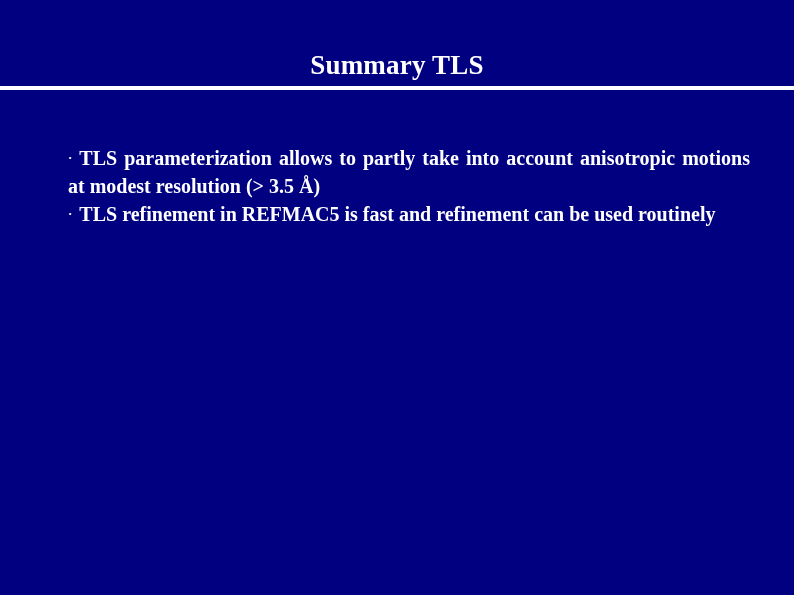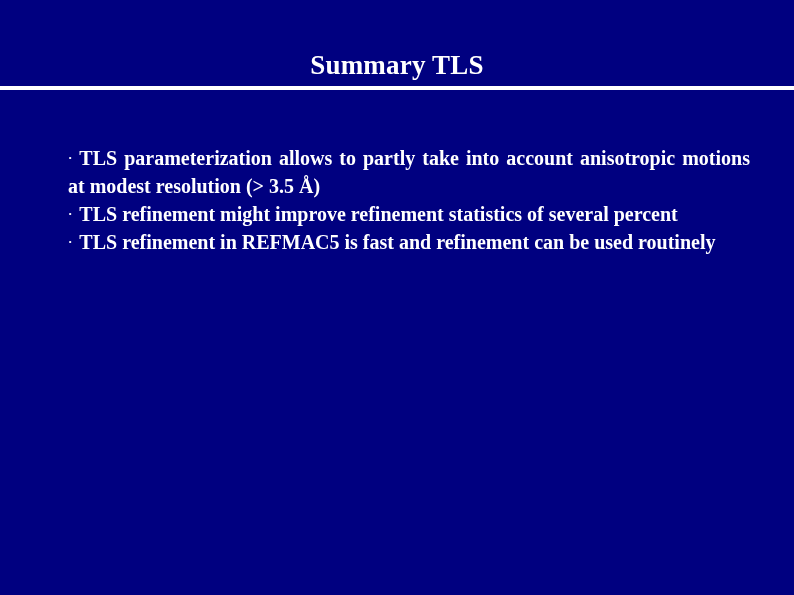--- a/index.html
+++ b/index.html
@@ -77,19 +77,18 @@
 <div class="slide">
 
   <div class="slide-title">Summary TLS</div>
 
   <div class="title-rule"></div>
 
   <div class="body-block">
 
     <p class="bullet-para"><span class="bullet-mark">·</span><span class="bullet-text">TLS parameterization allows to partly take into account anisotropic motions at modest resolution (&gt; 3.5 Å)</span></p>
 
-    <p class="bullet-para"><span class="bullet-mark">·</span><span class="bullet-text">TLS refinement might improve refinement statistics of several percent</span></p>
 
     <p class="bullet-para"><span class="bullet-mark">·</span><span class="bullet-text">TLS refinement in REFMAC5 is fast and refinement can be used routinely</span></p>
 
   </div>
 
 </div>
 
 </body></html>

